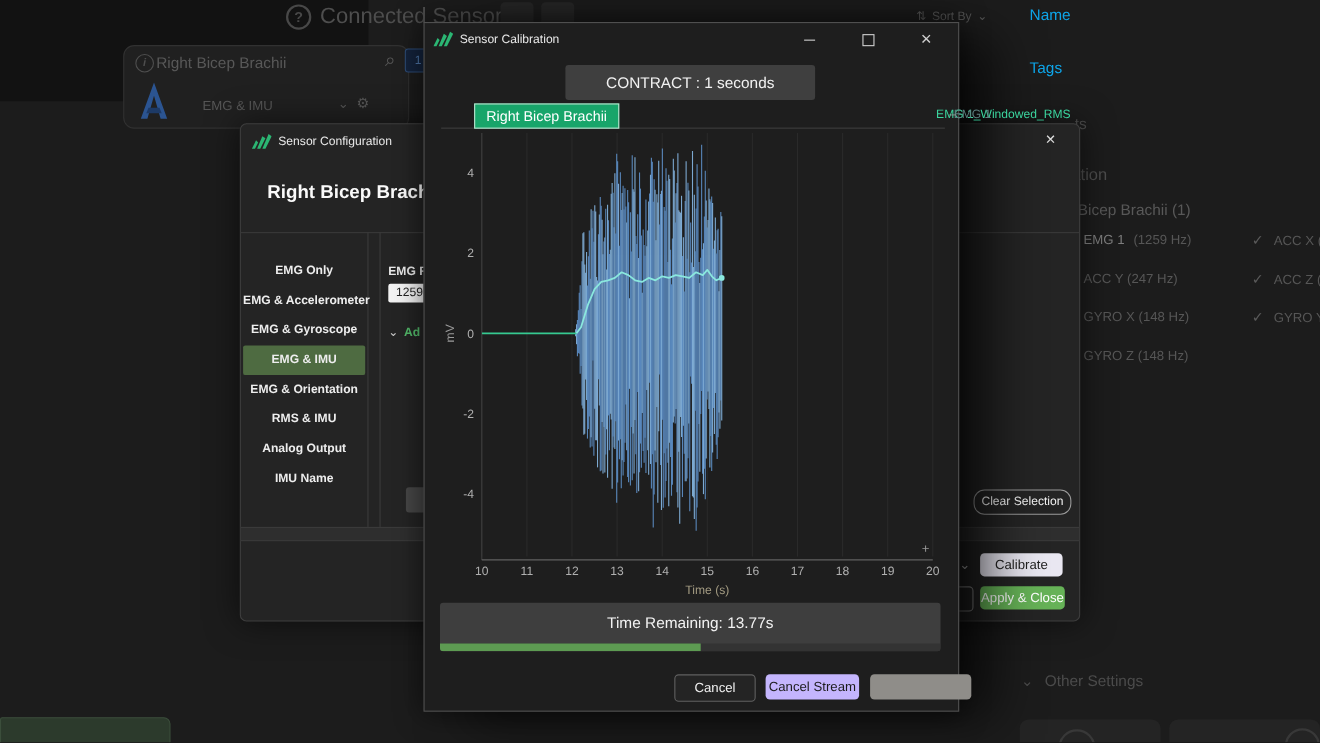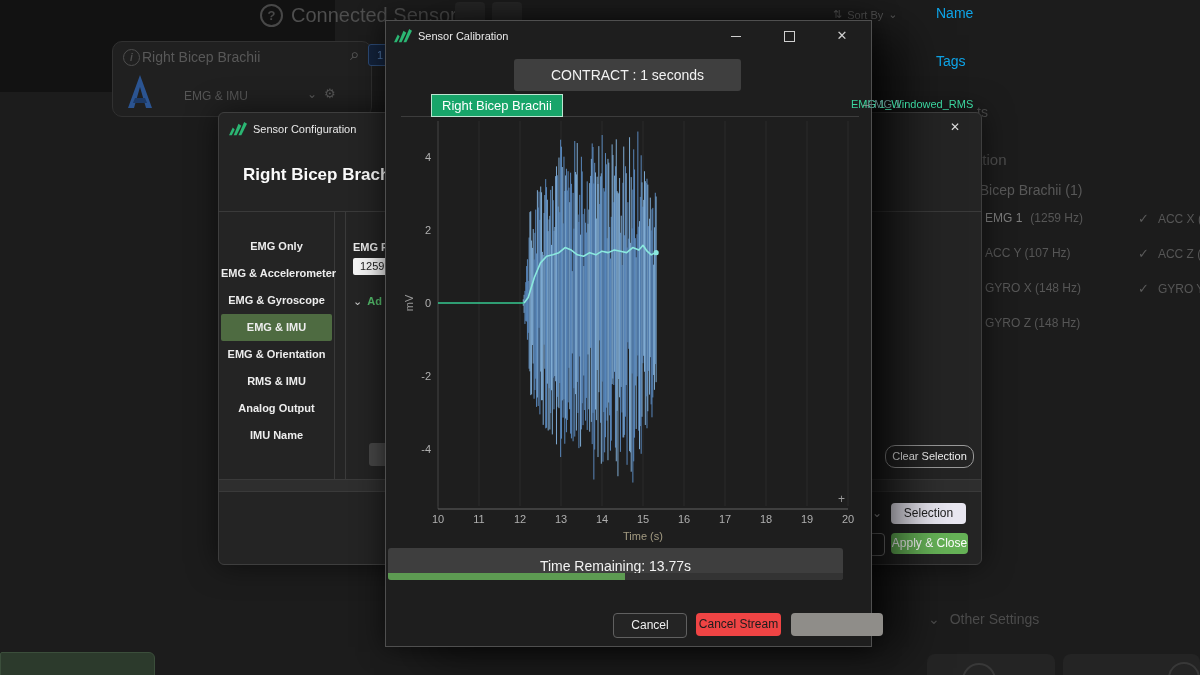--- a/index.html
+++ b/index.html
@@ -71,27 +71,27 @@
   .banner{left:128px;top:38px;width:227px;height:32px;background:#3f3f3f;border-radius:3px;color:#f2f2f2;
     font-size:14px;text-align:center;line-height:32px;white-space:nowrap;}
   .chart{left:15px;top:72px;width:458px;height:453px;}
   .chart-header{left:0;top:0;width:100%;height:23px;border-bottom:1px solid #3c3c3c;}
   .chart-label{left:30px;top:1px;padding:3px 10px;background:#18a56a;border:1px solid rgba(230,245,235,.8);
     color:#ffffff;font-size:13px;white-space:nowrap;}
   .legend{right:8px;top:5px;font-size:11px;white-space:nowrap;}
   .legend .rms{color:#3bd49e;text-align:right;}
   .legend .raw{color:#5c7f7f;margin-left:16px;}
   .legend .dash{color:#999999;margin-left:12px;}
-  .time-panel{left:2px;top:527px;width:455px;height:32px;background:#3e3e3e;border-radius:3px;overflow:hidden;}
+  .time-panel{left:14px;top:527px;width:455px;height:44px;background:#3e3e3e;border-radius:3px;overflow:hidden;}
   .time-text{left:0;top:0;width:100%;height:37px;color:#f2f2f2;font-size:14px;text-align:center;line-height:36px;}
   .pbar-track{left:0;bottom:0;width:100%;height:7px;background:#333333;}
   .pbar-fill{left:0;bottom:0;height:7px;background:#5d9b52;}
   .cal-btn{top:592px;height:23px;border-radius:4px;font-size:12px;text-align:center;line-height:23px;margin-left:25px;}
   .btn-cancel{left:202px;width:72px;background:#242424;border:1px solid #606060;color:#f0f0f0;}
-  .btn-cancel-stream{left:285px;width:85px;background:#ef4444;color:#1c1c1c;}
+  .btn-cancel-stream{left:285px;width:85px;background:#c4b5fd;color:#1c1c1c;}
   .btn-disabled{left:380px;width:92px;background:#8f8d89;}
 </style>
 </head>
 <body>
 
 <div id="screen">
 
   <div class="abs bg-topleft"></div>
 
   <div class="abs bg-title">
@@ -108,21 +108,21 @@
   </div>
 
   <div class="abs bg-label" style="left:936px;top:5px;">Name</div>
   <div class="abs bg-label" style="left:936px;top:53px;">Tags</div>
   <div class="abs frag" style="left:977px;top:104px;">ts</div>
   <div class="abs frag" style="left:974px;top:151px;font-size:15px;">ation</div>
   <div class="abs frag" style="left:972px;top:182px;color:#585858;">t Bicep Brachii (1)</div>
 
   <div id="chan-left" class="abs" style="left:985px;top:0;">
       <div class="chan-row abs" style="left: 0px; top: 211px;"><span class="hl">EMG 1</span><span style="margin-left:8px;">(1259 Hz)</span></div>
-      <div class="chan-row abs" style="left: 0px; top: 246px;"><span class="">ACC Y (107 Hz)</span><span style="margin-left:8px;"></span></div>
+      <div class="chan-row abs" style="left: 0px; top: 246px;"><span class="">ACC Y (247 Hz)</span><span style="margin-left:8px;"></span></div>
       <div class="chan-row abs" style="left: 0px; top: 281px;"><span class="">GYRO X (148 Hz)</span><span style="margin-left:8px;"></span></div>
       <div class="chan-row abs" style="left: 0px; top: 316px;"><span class="">GYRO Z (148 Hz)</span><span style="margin-left:8px;"></span></div>
     </div>
   <div id="chan-right" class="abs" style="left:1138px;top:0;">
       <div class="chan-row abs" style="left: 0px; top: 211px; width: 62px; overflow: visible; white-space: nowrap;"><span class="chk">✓</span><span>ACC X (148 Hz)</span></div>
       <div class="chan-row abs" style="left: 0px; top: 246px; width: 62px; overflow: visible; white-space: nowrap;"><span class="chk">✓</span><span>ACC Z (148 Hz)</span></div>
       <div class="chan-row abs" style="left: 0px; top: 281px; width: 62px; overflow: visible; white-space: nowrap;"><span class="chk">✓</span><span>GYRO Y (148 Hz)</span></div>
     </div>
 
   <div class="abs other-settings">
@@ -180,21 +180,21 @@
 
     <div class="rate-label">EMG Ra</div>
     <div class="rate-input">1259</div>
     <div class="advanced">
       <span class="ch" style="position:static;">⌄</span><span style="position:static;">Ad</span>
     </div>
     <div class="gray-btn"></div>
 
     <div class="clear-sel">Clear Selection</div>
     <div class="cal-chev">⌄</div>
-    <div class="btn-light calibrate">Selection</div>
+    <div class="btn-light calibrate">Calibrate</div>
     <div class="partial-outline"></div>
     <div class="apply-close">Apply &amp; Close</div>
   </div>
 
   <div class="abs cal">
     <svg style="left:8px;top:7px;" width="18" height="16" viewBox="0 0 19 15">
       <polygon points="0,14 4,6 6,8 3,14" fill="#2bb673"></polygon>
       <polygon points="5,14 10,2 13,4 8,14" fill="#2bb673"></polygon>
       <polygon points="10,14 16,0 19,2 13,14" fill="#2bb673"></polygon>
     </svg>

